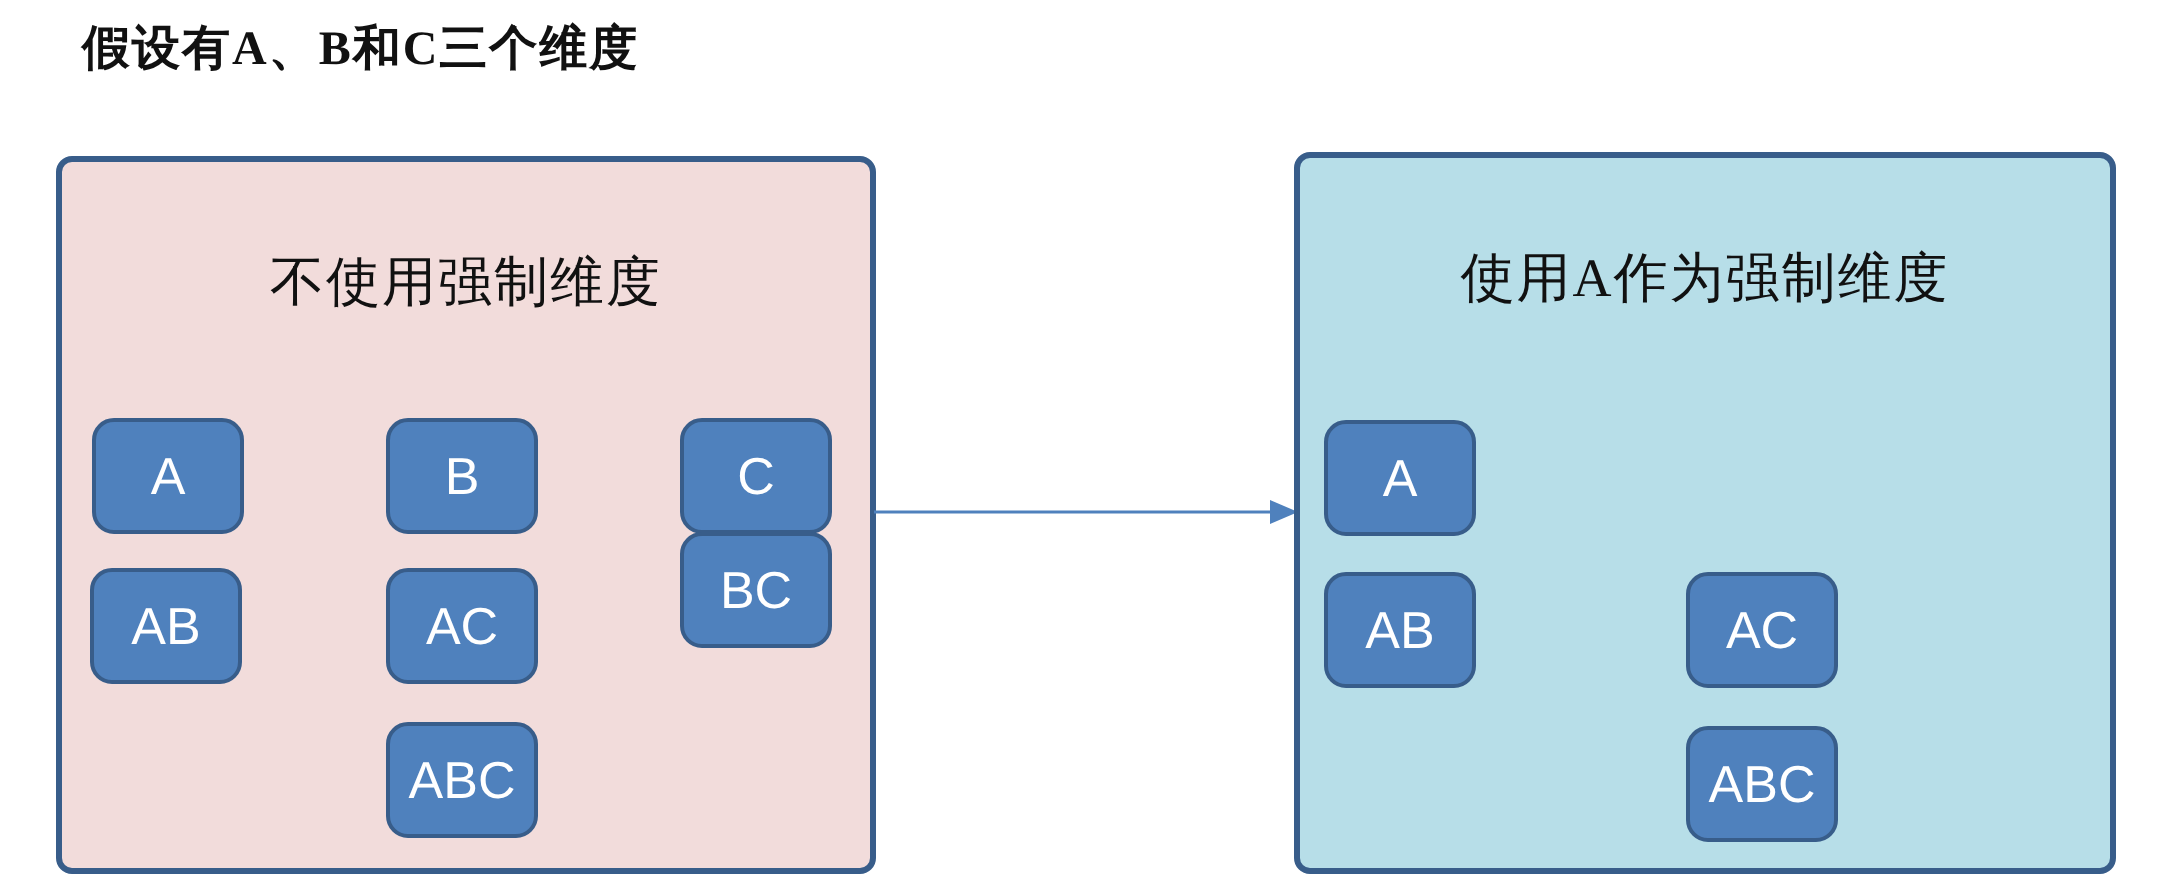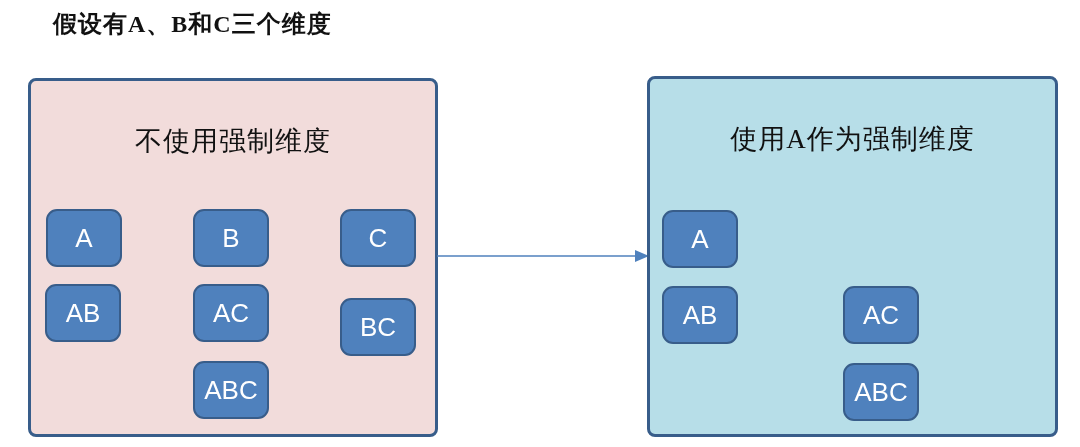--- a/index.html
+++ b/index.html
@@ -24,21 +24,20 @@
   }
   .page-title {
     position: absolute;
     left: 41px;
     top: 8px;
     font-size: 24px;
     font-weight: 700;
     color: var(--title-text);
     letter-spacing: 1px;
     white-space: nowrap;
-    margin-left: 12px;
   }
   .panel {
     position: absolute;
     border: 3px solid var(--panel-border);
     border-radius: 8px;
     box-sizing: border-box;
   }
   .panel-left {
     left: 28px;
     top: 78px;
@@ -79,21 +78,21 @@
     font-family: "Liberation Sans", "DejaVu Sans", sans-serif;
     font-size: 26px;
     font-weight: 400;
   }
   
   .ln-a   { left: 15px;  top: 128px; }
   .ln-b   { left: 162px; top: 128px; }
   .ln-c   { left: 309px; top: 128px; }
   .ln-ab  { left: 14px;  top: 203px; }
   .ln-ac  { left: 162px; top: 203px; }
-  .ln-bc  { left: 309px; top: 217px; }
+  .ln-bc  { left: 309px; top: 185px; }
   .ln-abc { left: 162px; top: 280px; }
   
   .rn-a   { left: 12px;  top: 131px; }
   .rn-ab  { left: 12px;  top: 207px; }
   .rn-ac  { left: 193px; top: 207px; }
   .rn-abc { left: 193px; top: 284px; }
   .flow-arrow {
     position: absolute;
     left: 437px;
     top: 245px;

